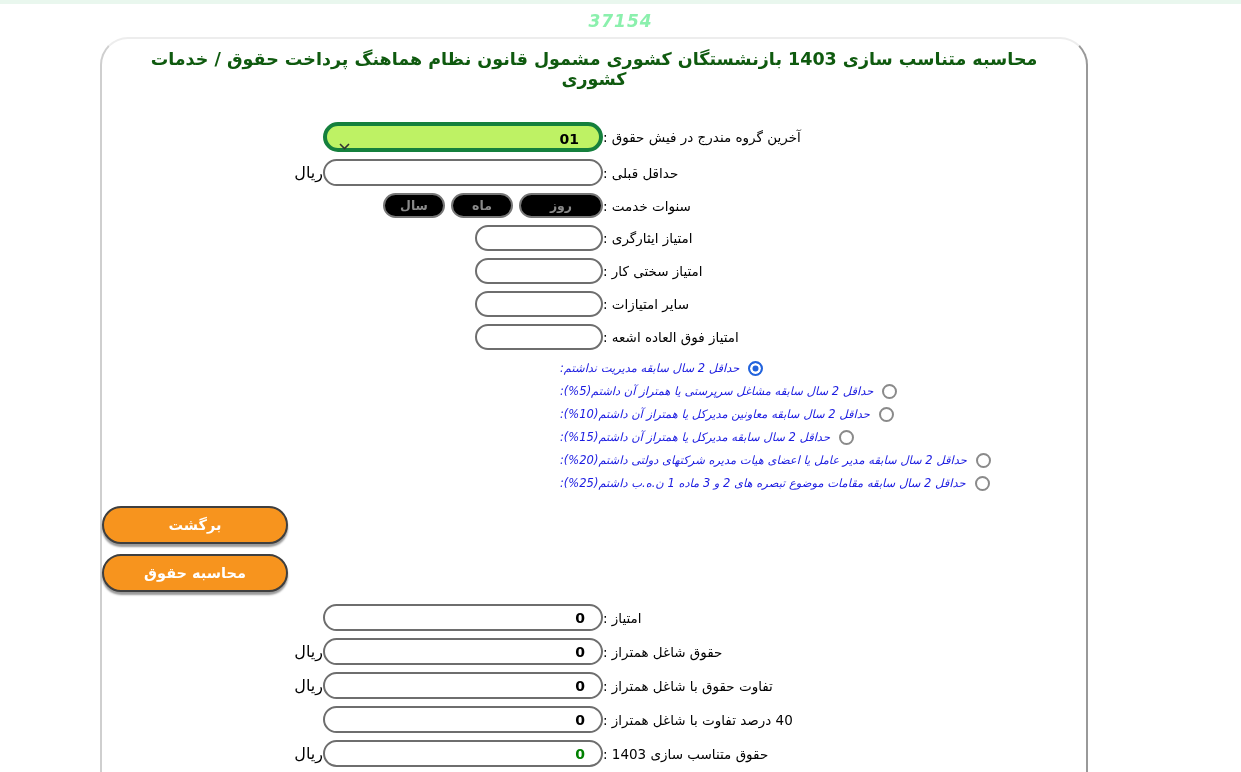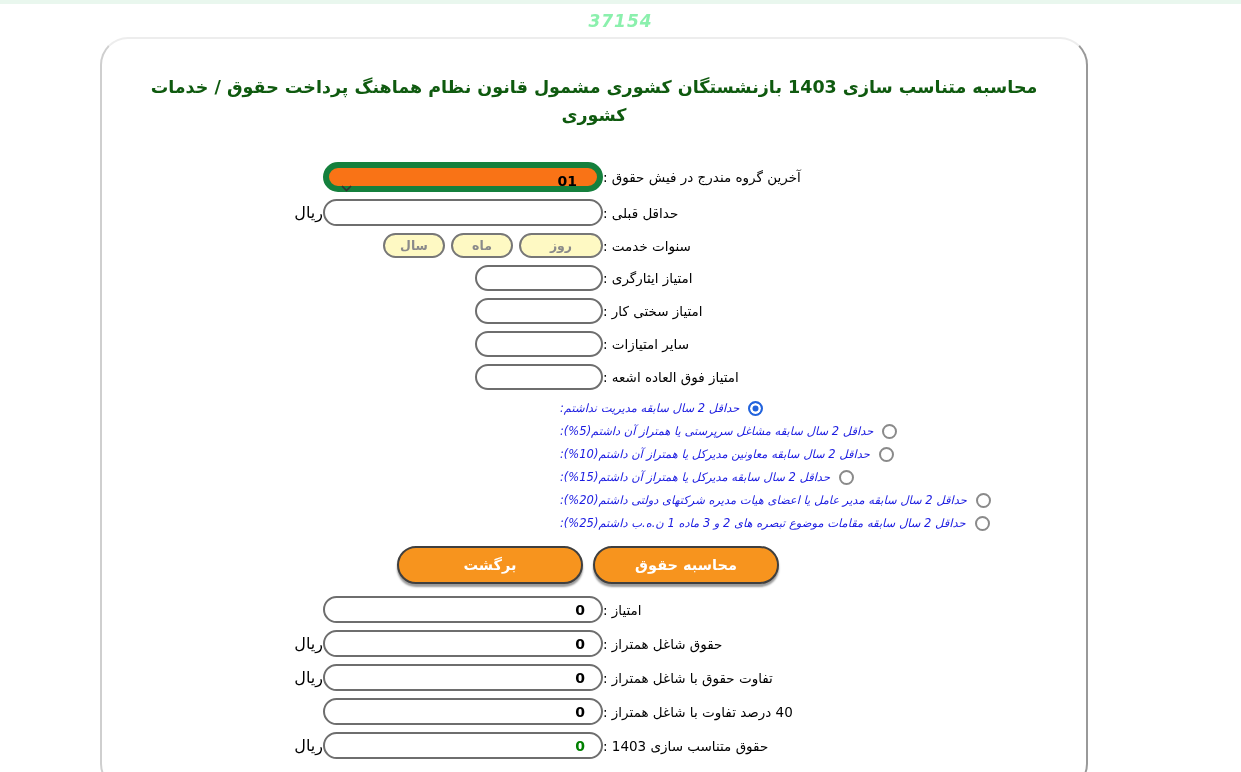--- a/index.html
+++ b/index.html
@@ -2,45 +2,45 @@
 <html lang="fa"><head>
 <meta charset="utf-8">
 <style>
   * { box-sizing: border-box; }
   body { margin:0; background:#ffffff; font-family:"DejaVu Sans", sans-serif; width:1241px; }
   .top-strip { height:4px; background:#e9f7ee; }
   .code { margin-top:7px; text-align:center; font-size:17px; font-weight:bold; color:#8bf0ad; letter-spacing:1px;font-style:italic; }
   .panel { width:988px; margin:6px 0 0 100px; padding:8px 0 24px;
            border:2px solid #999; border-top-color:#ededed; border-left-color:#cfcfcf;
            border-radius:28px; min-height:700px; }
-  .title { margin:26px auto 0; max-width:940px; text-align:center; font-size:17.5px;
-           font-weight:bold; color:#0f5a0f; line-height:28px; }
+  .title { margin:2px auto 0; max-width:940px; text-align:center; font-size:17.5px;
+           font-weight:bold; color:#0f5a0f; line-height:20px; }
   .form { margin-top:33px; }
   .frow { display:flex; align-items:center; margin:0 0 7px 166px; direction:ltr; }
   .f-left { width:335px; display:flex; justify-content:flex-end; align-items:center; }
   .f-label { font-size:13.5px; color:#000; white-space:nowrap; }
   .unit { font-size:16px; color:#000; margin-right:0; }
-  .sel { position:relative; width:280px; height:30px; border:6px solid #15803d; border-radius:16px; background:#f97316; cursor:default; }
+  .sel { position:relative; width:280px; height:30px; border:4px solid #15803d; border-radius:16px; background:#bef264; cursor:default; }
   .sel-value { position:absolute; right:20px; top:5px; font-size:14px; font-weight:bold; }
   .sel-chev { position:absolute; left:12px; top:9px; }
   .inp { width:280px; height:27px; border:2px solid #6e6e6e; border-radius:14px; background:#fff;
          direction:rtl; padding:0 16px; font-family:inherit; font-size:14px; font-weight:bold; color:#000; outline:none; }
   .inp--points { width:128px; height:26px; }
   .inp--green { color:#008000; }
-  .pill { height:25px; border:2px solid #777; border-radius:13px; background:#fef9c3; text-align:center;
+  .pill { height:25px; border:2px solid #777; border-radius:13px; background:#000000; text-align:center;
           font-family:inherit; font-size:12.5px; font-weight:bold; color:#8a8a8a; outline:none; }
   .pill::placeholder { color:#8a8a8a; opacity:1; }
   .pill--day { width:84px; margin-left:6px; color:#6e6e6e; }
   .pill--mid { width:62px; margin-left:6px; }
   .radio-block { margin:10px 0 0 458px;font-style:italic; }
   .radio-row { display:flex; align-items:center; height:16px; margin-bottom:7px; direction:ltr; cursor:default; }
   .rlabel { font-size:11.5px; color:#1b1be0; margin-right:9px; white-space:nowrap; }
   .radio { width:15px; height:15px; border-radius:50%; border:2px solid #8a8a8a; background:#fff; flex:0 0 auto; }
   .radio--checked { border-color:#2263dd; background:#2263dd; box-shadow: inset 0 0 0 2.5px #fff; }
-  .btn-row { display:flex; justify-content:center; gap:10px; margin:15px 12px 12px 0; }
+  .btn-row { display:flex; justify-content:center; gap:10px; margin:15px 12px 12px 0;flex-direction:column; }
   .btn { width:186px; height:38px; border-radius:19px; background:#f7941e; border:2px solid #3f3f3f;
          color:#fff; font-family:inherit; font-weight:bold; font-size:14.5px;
          box-shadow:0 3px 2px rgba(0,0,0,.4); cursor:pointer; }
 </style>
 </head>
 <body>
 
 <div class="top-strip"></div>
 
 <div class="code">37154</div>

